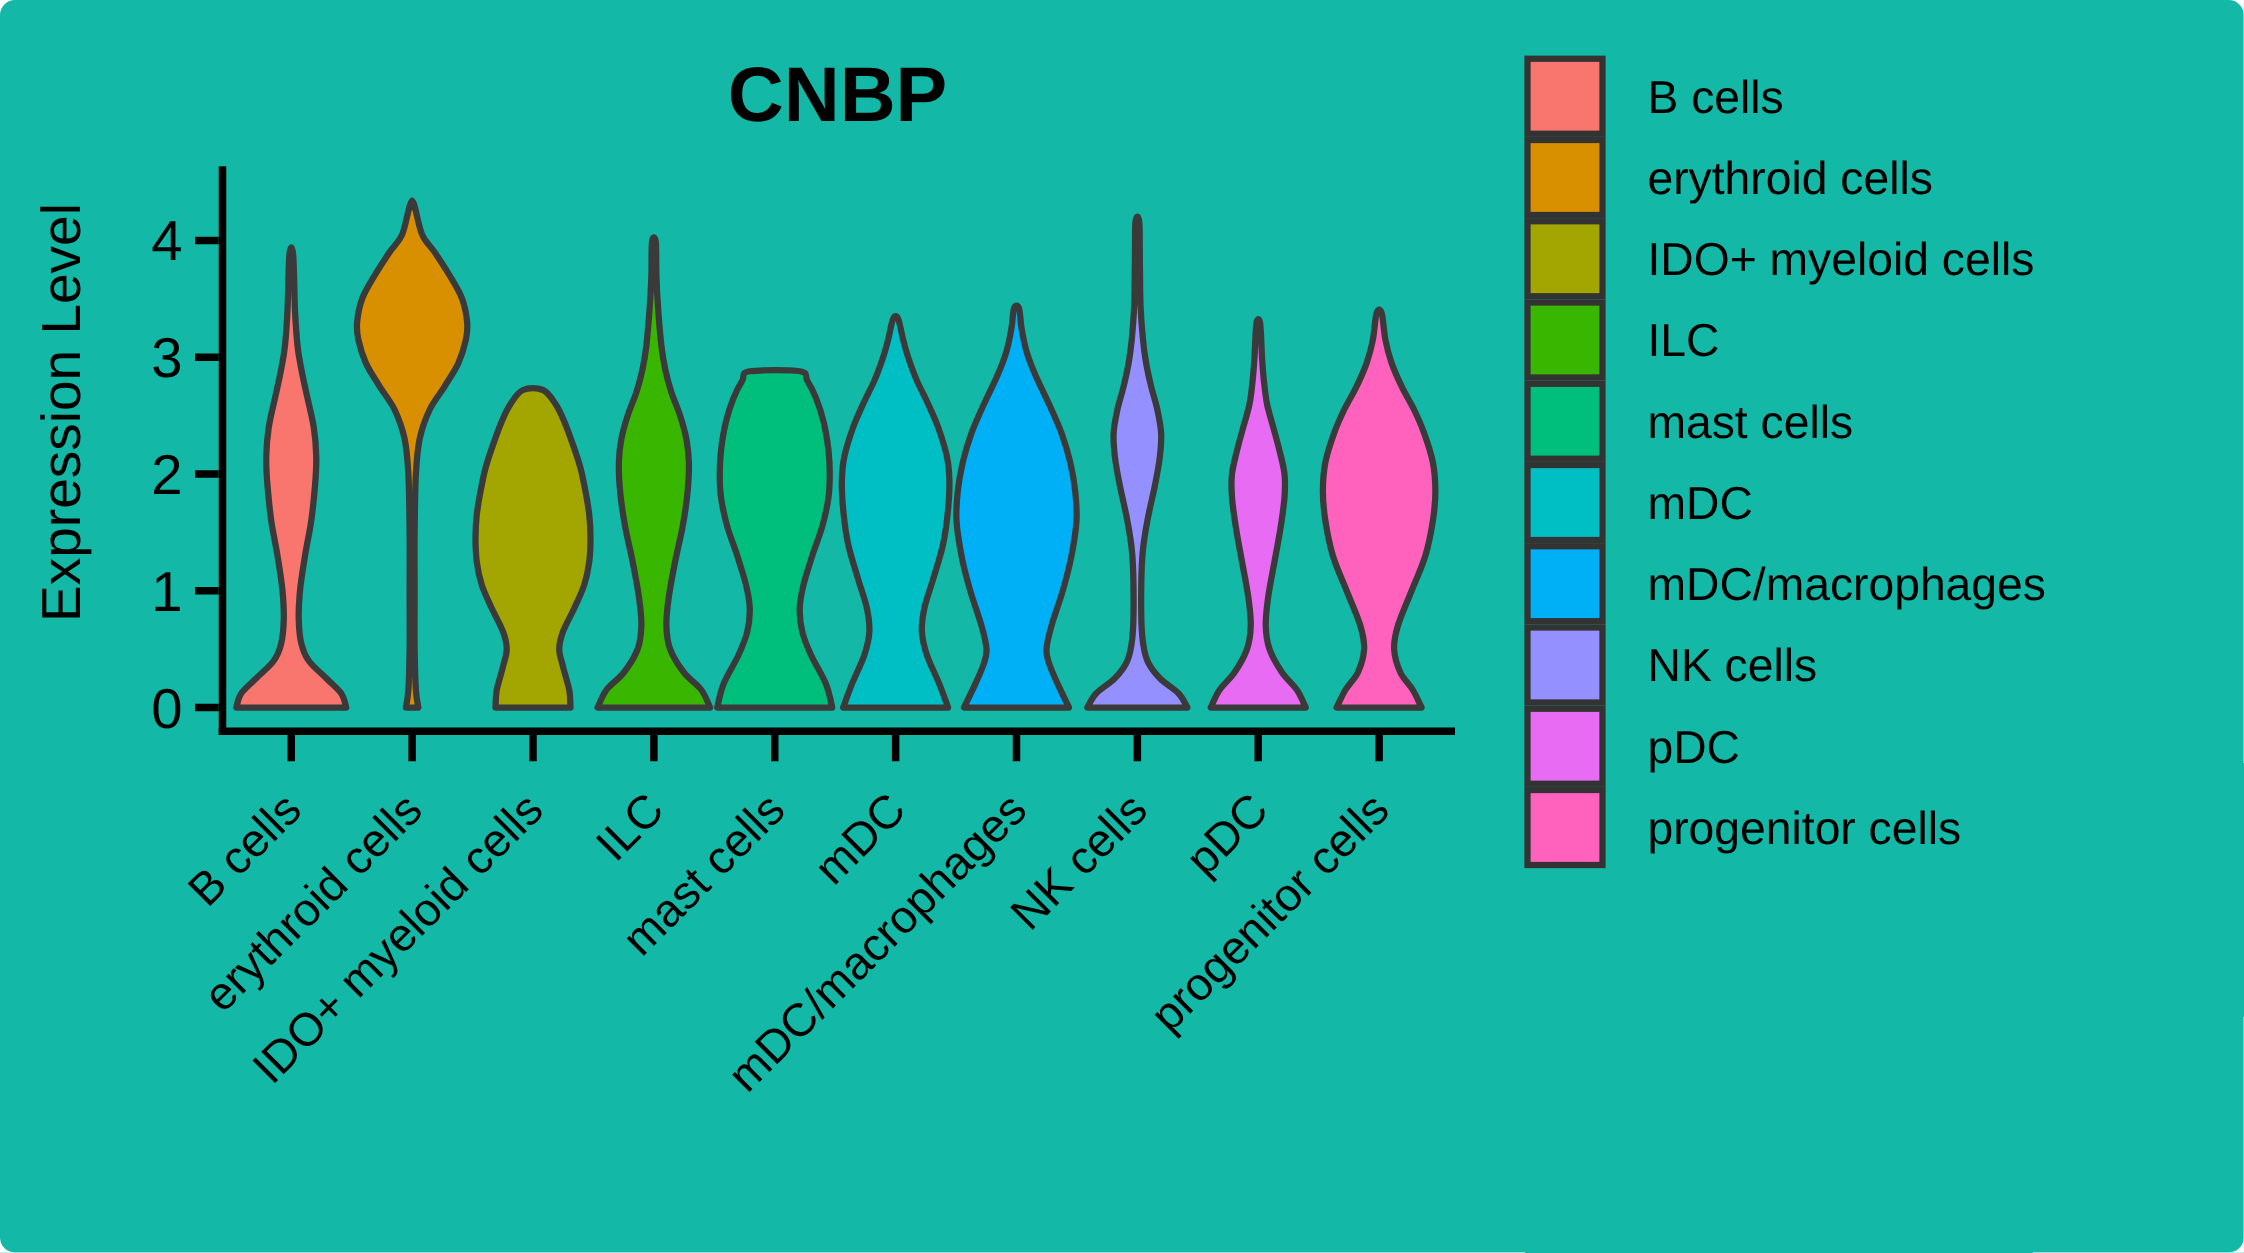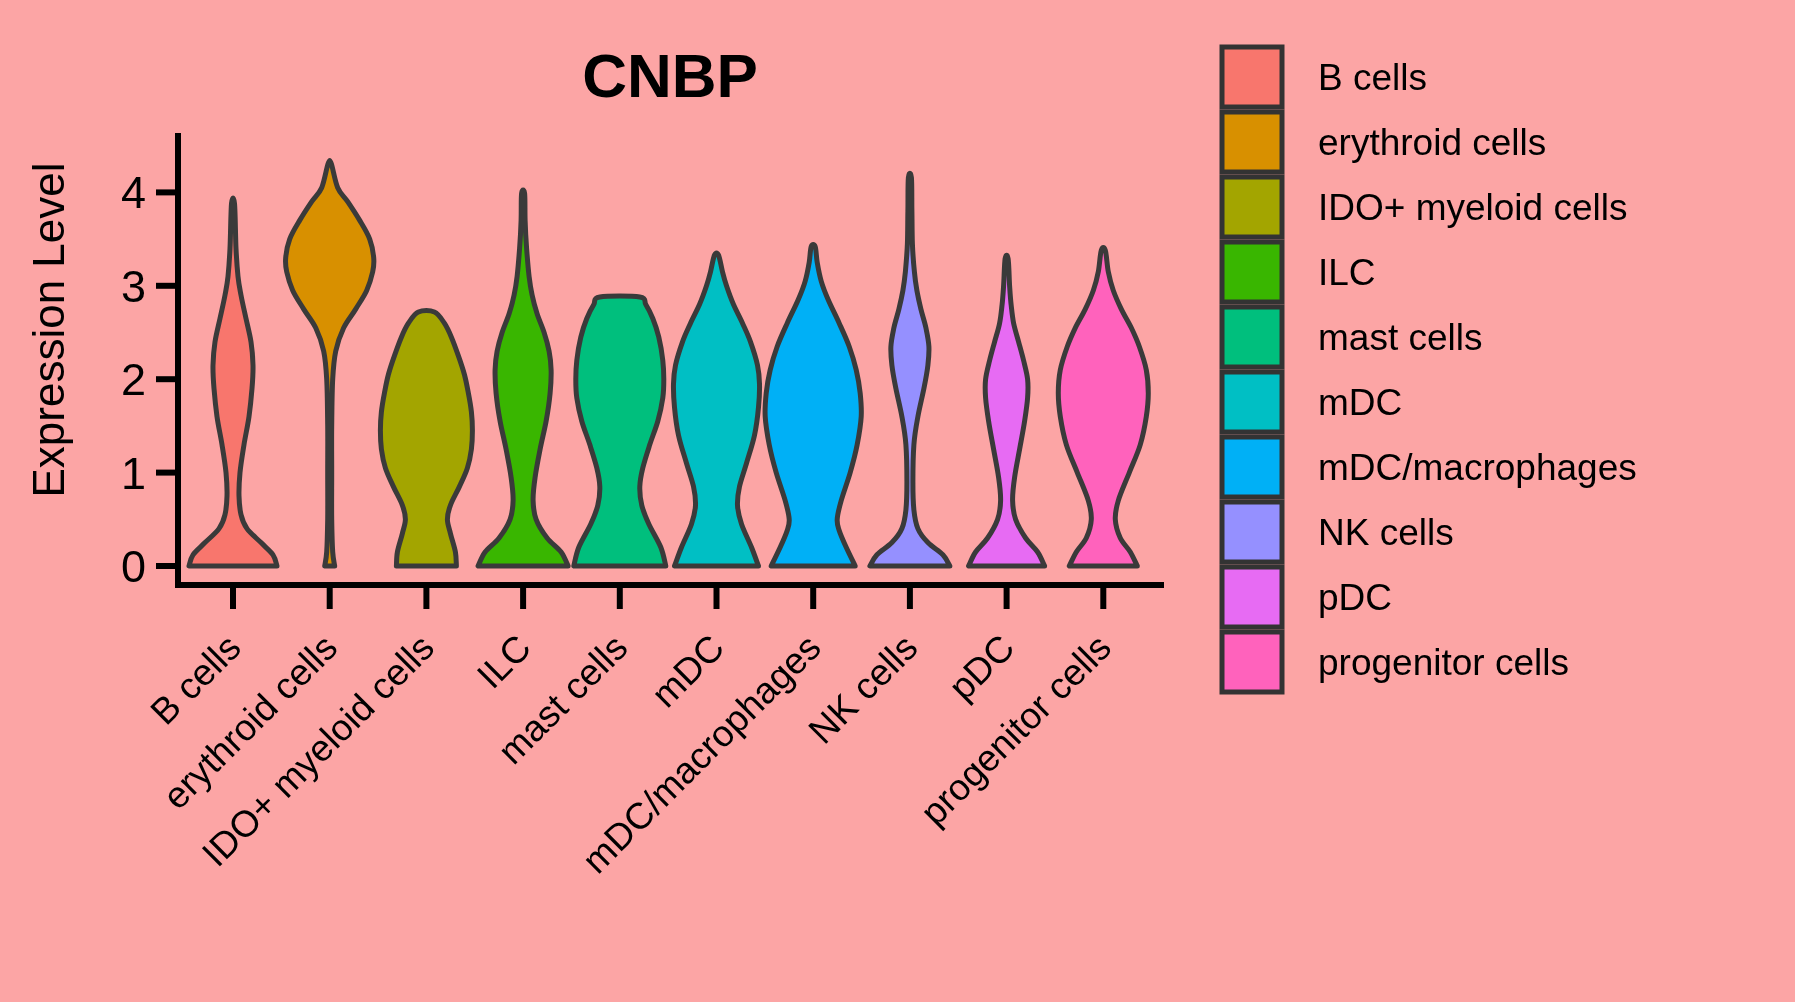--- a/index.html
+++ b/index.html
@@ -1,16 +1,16 @@
 <!DOCTYPE html>
 <html><head>
 <meta charset="utf-8">
 <style>
   html,body{margin:0;padding:0;background:#ffffff;}
-  .stage{position:relative;width:1795px;height:1002px;background:#fca5a5;overflow:hidden;}
+  .stage{position:relative;width:1795px;height:1002px;background:#14b8a6;overflow:hidden;border-radius:12px;}
   svg{display:block;font-family:"Liberation Sans",sans-serif;}
   text{fill:#000000;}
   .title{font-size:62px;font-weight:bold;}
   .ylab{font-size:44px;}
   .ytick{font-size:45px;}
   .xlab{font-size:37px;}
   .leglab{font-size:37px;}
 </style>
 </head>
 <body>

